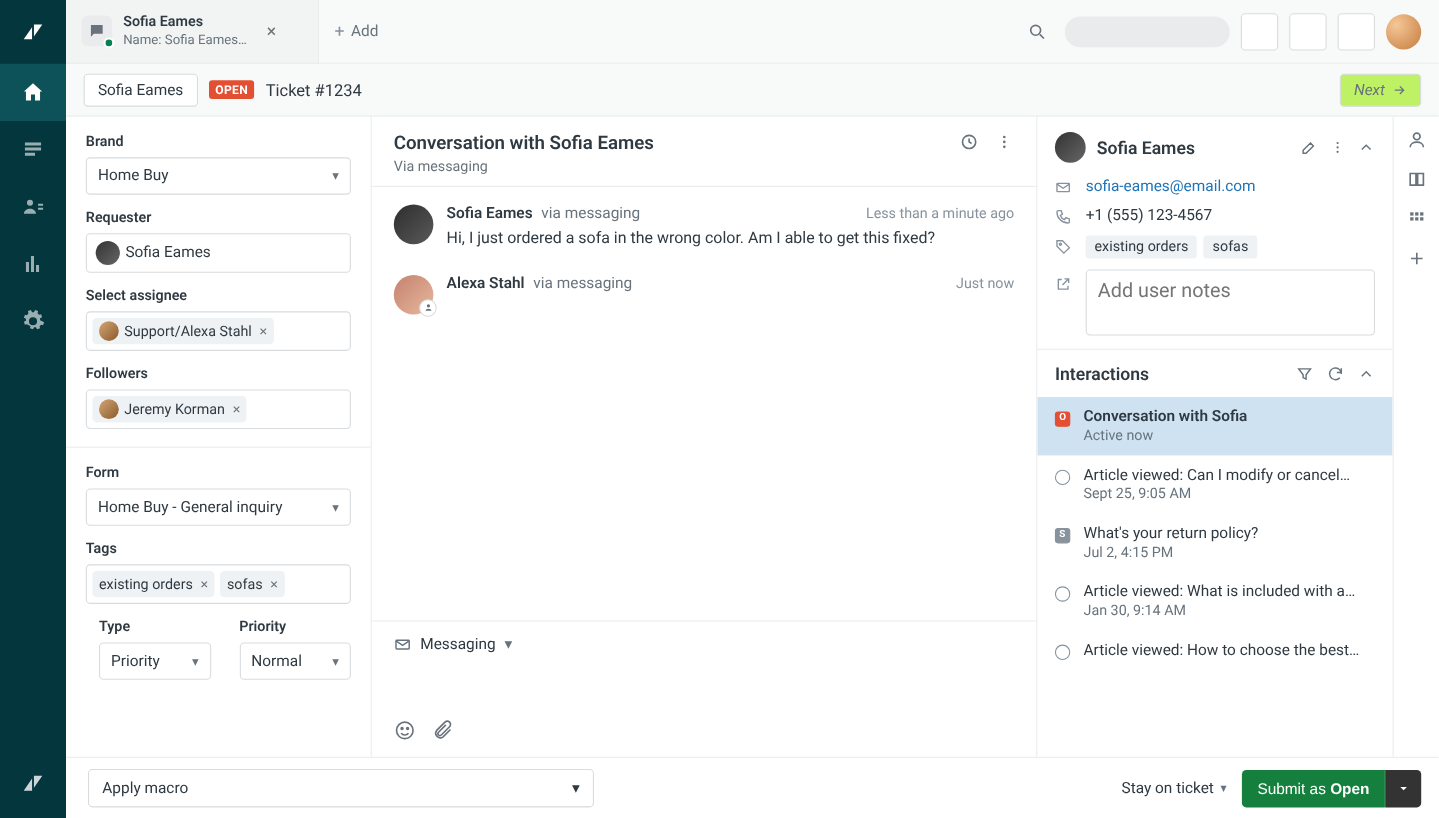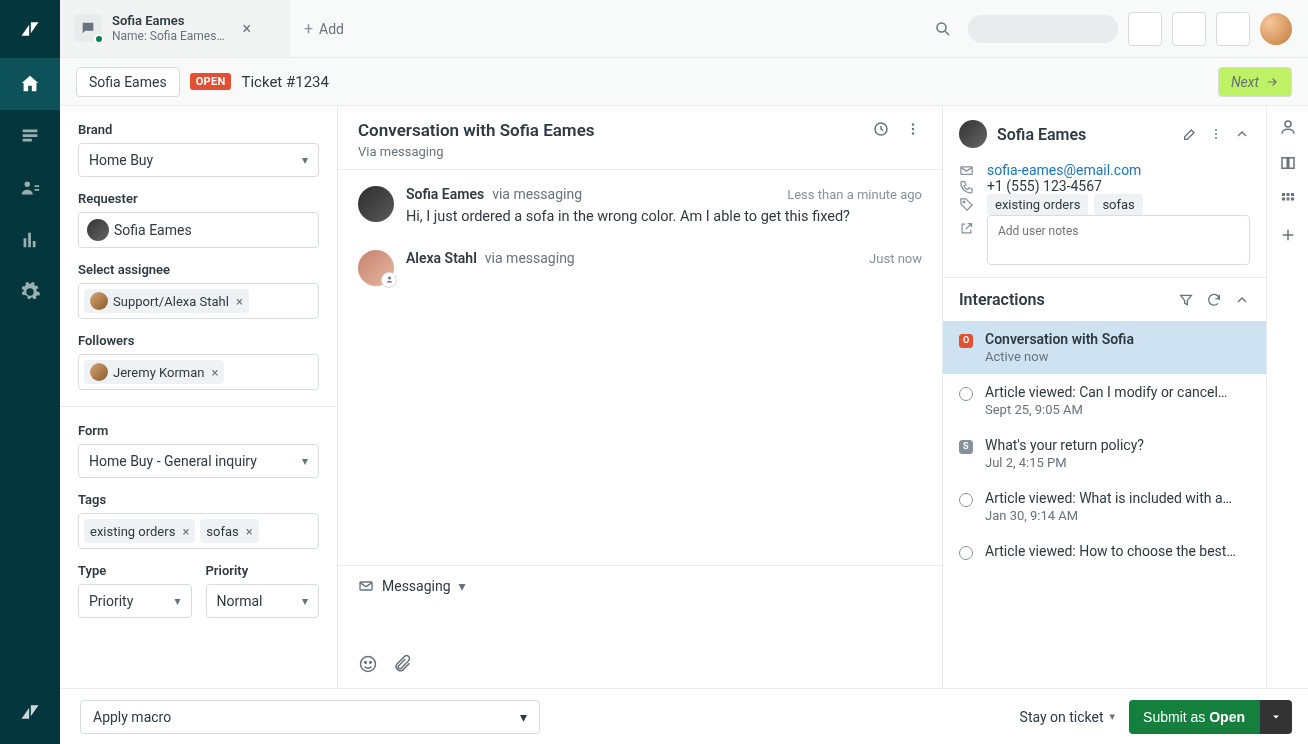--- a/index.html
+++ b/index.html
@@ -37,21 +37,21 @@
 .sidebar { width:278px; border-right:1px solid #e9ebed; overflow-y:auto; padding:16px 18px;}
 .fld-label { font-size:13px; font-weight:600; color:#2f3941; margin-bottom:6px; margin-top:14px;}
 .fld-label:first-child{margin-top:0;}
 .select { border:1px solid #d8dcde; border-radius:4px; padding:8px 10px; display:flex; align-items:center; justify-content:space-between; cursor:pointer; font-size:14px; background:#fff;}
 .select .chev { color:#68737d; font-size:12px;}
 .chipbox { border:1px solid #d8dcde; border-radius:4px; padding:5px; display:flex; flex-wrap:wrap; gap:5px; min-height:36px;}
 .chip { background:#eff2f4; border-radius:4px; padding:3px 6px; display:flex; align-items:center; gap:5px; font-size:13px;}
 .chip .x { color:#68737d; cursor:pointer; font-size:13px; padding-left:2px;}
 .chip .mini { width:18px;height:18px;border-radius:50%; background:linear-gradient(135deg,#d4a574,#8b5a2b);}
 .row2 { display:flex; gap:14px; }
-.row2 > div { flex:1; }
+.row2 > div { flex:1;margin-left:12px; }
 .divider { height:1px; background:#e9ebed; margin:16px -18px; }
 .center { flex:1; display:flex; flex-direction:column; min-width:0; border-right:1px solid #e9ebed;}
 .conv-hdr { padding:14px 20px 10px; border-bottom:1px solid #e9ebed; display:flex; align-items:flex-start;}
 .conv-hdr h2 { font-size:17px; font-weight:600; margin-bottom:4px;}
 .conv-hdr .via { font-size:13px; color:#68737d;}
 .conv-hdr-icons { margin-left:auto; display:flex; gap:14px; color:#68737d;}
 .conv-body { flex:1; overflow-y:auto; padding:16px 20px;}
 .msg { display:flex; gap:12px; margin-bottom:22px;}
 .msg .av { width:36px; height:36px; border-radius:50%; flex-shrink:0; background:linear-gradient(135deg,#2d2d2d,#5a5a5a); position:relative;}
 .msg .av.agent { background:linear-gradient(135deg,#c4826e,#e8b89f);}
@@ -66,27 +66,27 @@
 .composer { border-top:1px solid #e9ebed; padding:12px 20px 14px; display:flex; flex-direction:column; gap:60px;}
 .composer-top { display:flex; align-items:center; gap:8px; color:#2f3941; font-size:14px;}
 .composer-bottom { display:flex; gap:14px; color:#68737d;}
 .rightpanel { width:365px; display:flex; }
 .rp-main { flex:1; display:flex; flex-direction:column; min-width:0;}
 .rp-strip { width:42px; border-left:1px solid #e9ebed; display:flex; flex-direction:column; align-items:center; padding-top:12px; gap:18px; color:#68737d;}
 .rp-strip .ritem{cursor:pointer;}
 .cust-hdr { padding:14px 16px; display:flex; align-items:center; gap:10px;}
 .cust-hdr .nm { font-size:16px; font-weight:600; flex:1;}
 .cust-hdr .ic { color:#68737d; cursor:pointer;}
-.cust-details { padding:0 16px 12px; display:flex; flex-direction:column; font-size:14px;}
+.cust-details { padding:0 16px 12px; display:flex; flex-direction:column; gap:10px; font-size:14px;}
 .cust-row { display:flex; align-items:center; gap:12px;}
 .cust-row .ricon{width:16px; color:#87929d; flex-shrink:0;}
 .cust-row a { color:#1f73b7; text-decoration:none;}
 .tags-inline { display:flex; gap:6px;}
 .tags-inline .tg { background:#eff2f4; padding:3px 8px; border-radius:3px; font-size:13px;}
-.notes-box { border:1px solid #d8dcde; border-radius:4px; padding:8px 10px; color:#87929d; font-size:12px; min-height:50px; resize:none; width:100%; font-family:inherit;}
+.notes-box { border:1px solid #d8dcde; border-radius:4px; padding:8px 10px; color:#87929d; font-size:18px; min-height:50px; resize:none; width:100%; font-family:inherit;}
 .interactions-hdr { padding:12px 16px; border-top:1px solid #e9ebed; display:flex; align-items:center;}
 .interactions-hdr h3{ font-size:16px; font-weight:600; flex:1;}
 .interactions-hdr .ic{ color:#68737d; margin-left:12px; cursor:pointer;}
 .intlist { flex:1; overflow-y:auto;}
 .int-item { padding:10px 16px 10px 16px; display:flex; gap:12px; cursor:pointer;}
 .int-item.active { background:#cee2f2;}
 .int-marker { width:14px;height:14px; border:1.5px solid #87929d; border-radius:50%; margin-top:3px; flex-shrink:0;}
 .int-marker.open { background:#e34f32; border-color:#e34f32; border-radius:3px; position:relative;}
 .int-marker.open::after{content:"O"; color:#fff; font-size:9px; font-weight:700; position:absolute; left:3px; top:0px;}
 .int-marker.solved { background:#87929d; border-color:#87929d; border-radius:3px; position:relative;}

